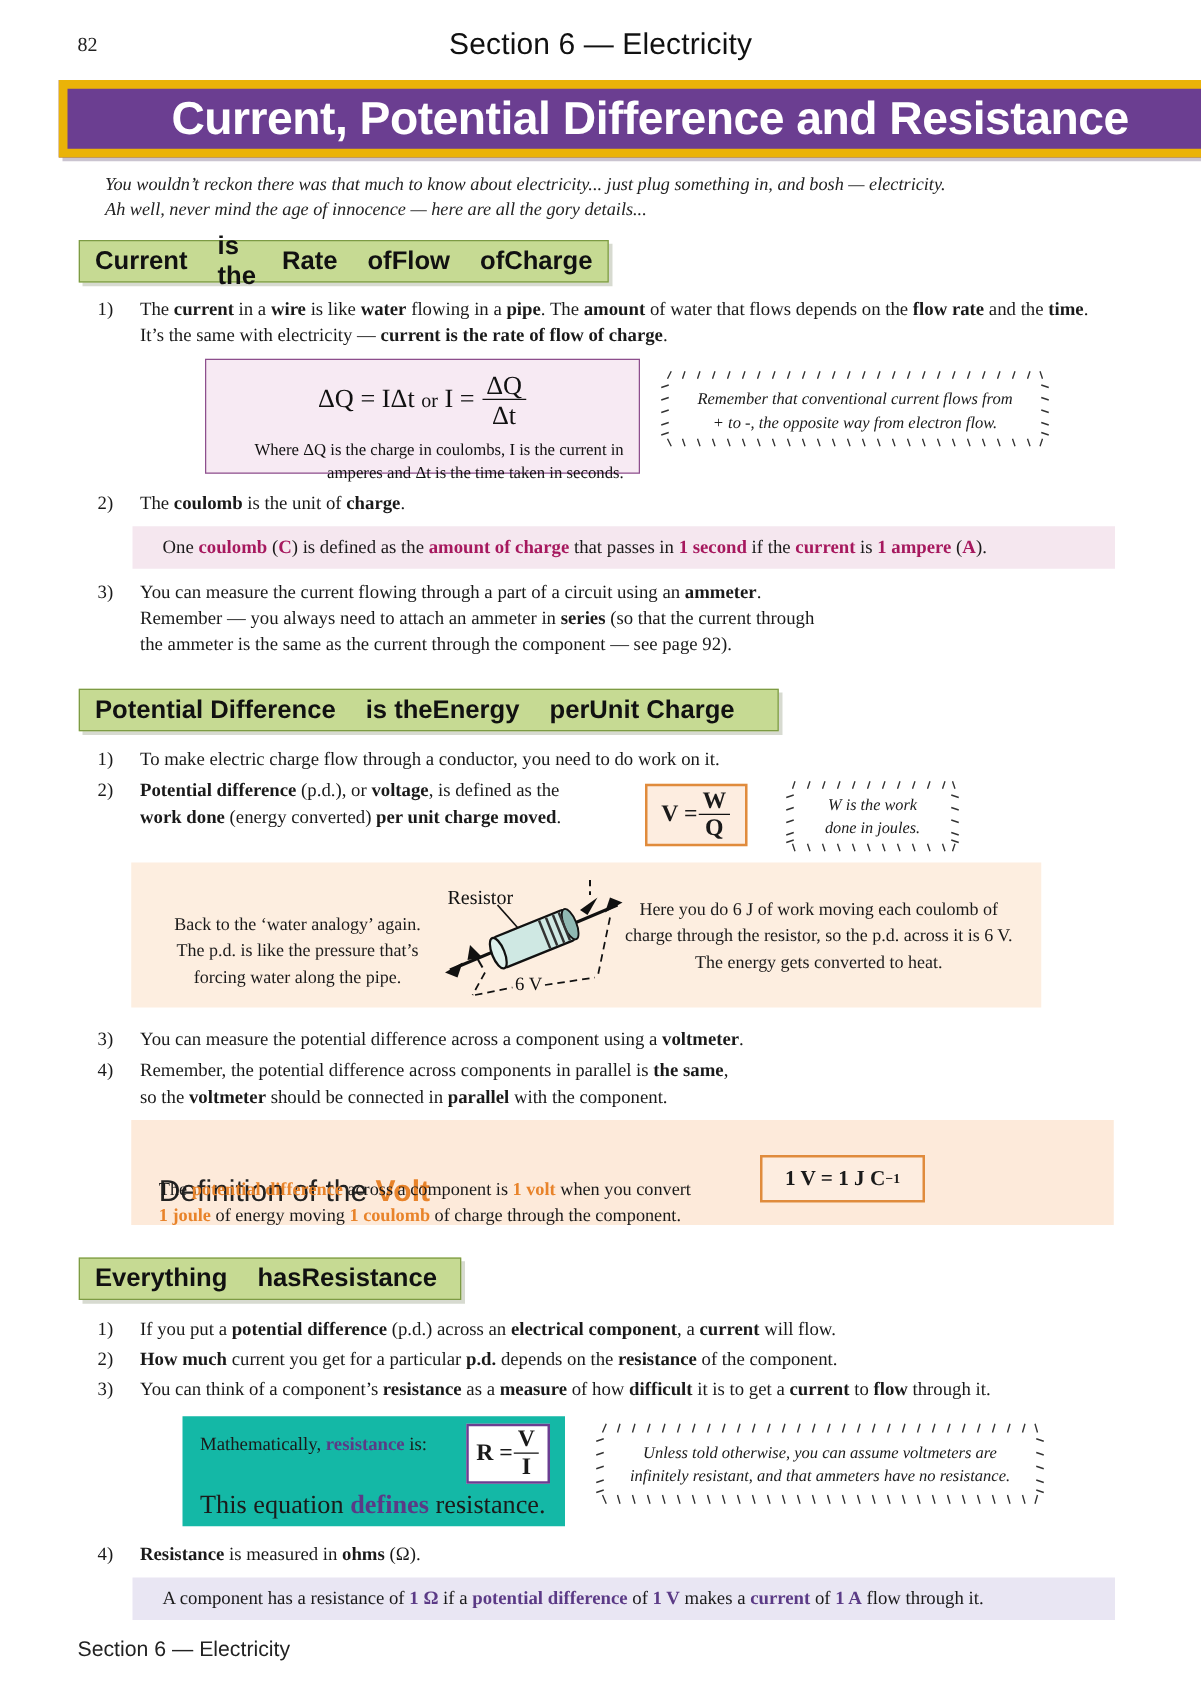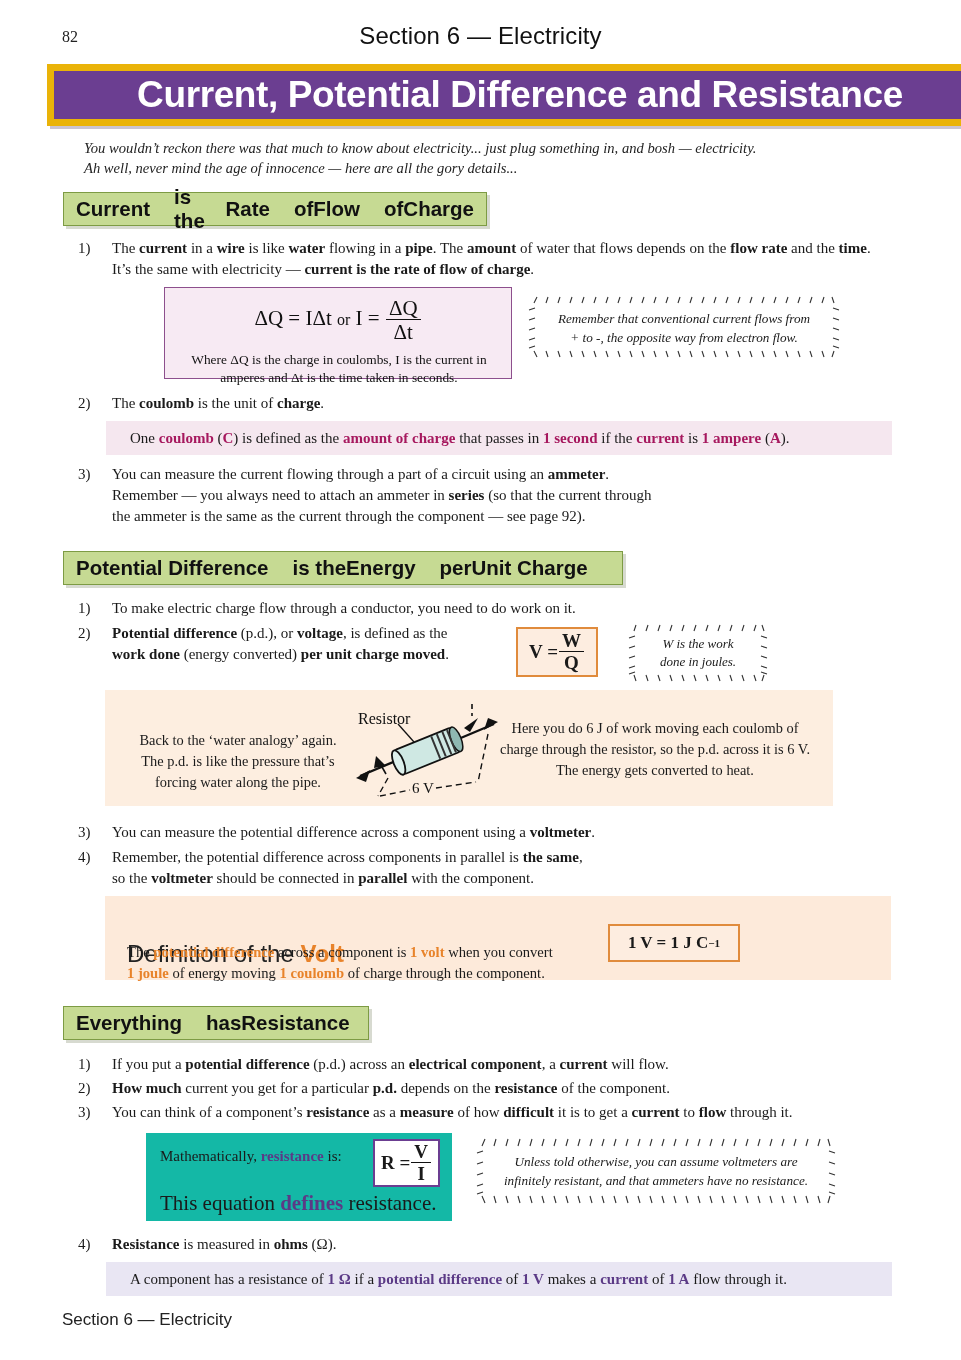--- a/index.html
+++ b/index.html
@@ -37,21 +37,21 @@
   .li{position:absolute;font-size:15px;line-height:21px;color:#1a1a1a;
       font-family:"Liberation Serif",serif;}
   .li .n{position:absolute;left:0;top:0;width:26px;text-align:left;}
   .li .t{display:block;margin-left:34px;}
   b{font-weight:bold;}
 
   
   .eqbox-pink{position:absolute;background:#F7EAF3;border:1.4px solid #8d4f8d;
     box-sizing:border-box;text-align:center;font-family:"Liberation Serif",serif;}
   .eq-main{font-size:21px;color:#111;padding-top:9px;}
-  .eq-sub{font-size:13.4px;line-height:18px;color:#111;padding:7px 12px 8px 14px;text-align:center;}
+  .eq-sub{font-size:13.4px;line-height:18px;color:#111;padding:7px 12px 8px 14px;text-align:right;}
 
   .frac{display:inline-block;vertical-align:middle;text-align:center;margin:0 1px;}
   .frac .num{display:block;line-height:1.05;padding:0 3px;}
   .frac .den{display:block;line-height:1.15;border-top:1.4px solid #111;padding:0 3px;}
 
   .hl-pink{position:absolute;background:#F5E7EF;box-sizing:border-box;
     display:flex;align-items:center;padding-left:24px;
     font-size:15px;color:#1a1a1a;font-family:"Liberation Serif",serif;}
   .c-crim{color:#A6185E;font-weight:bold;}
 

